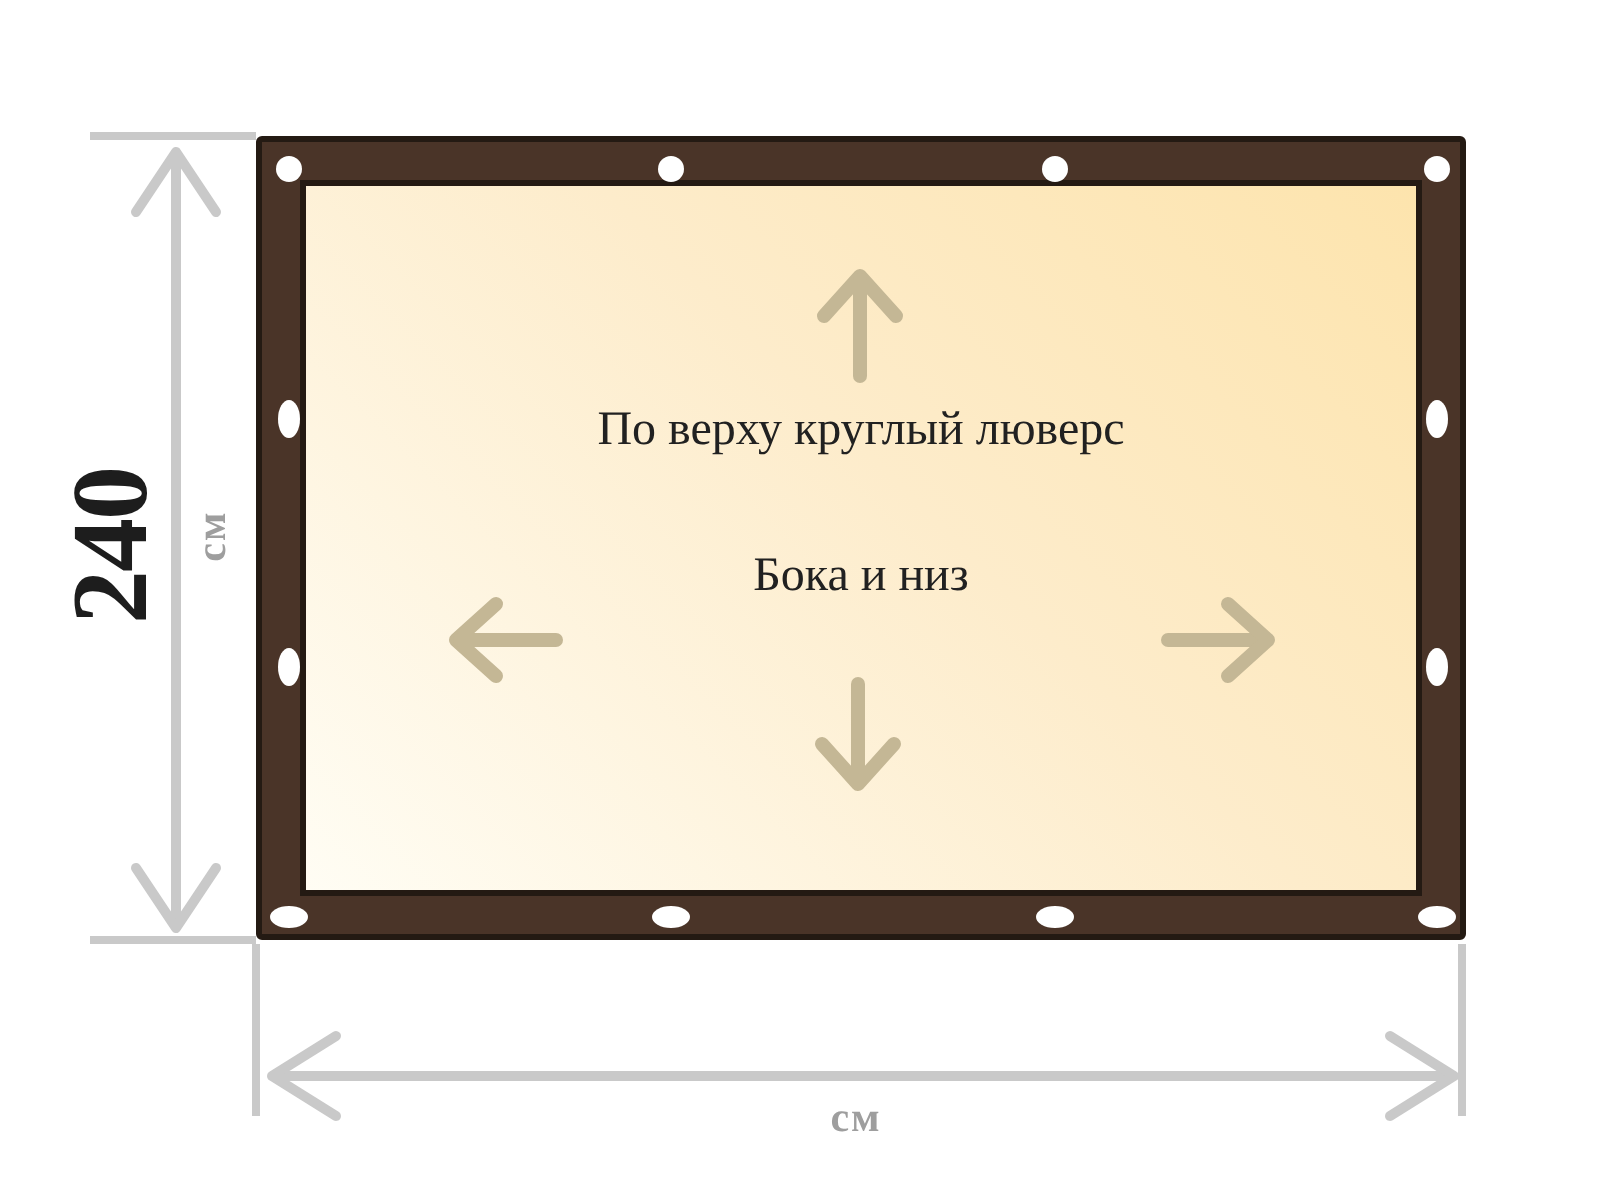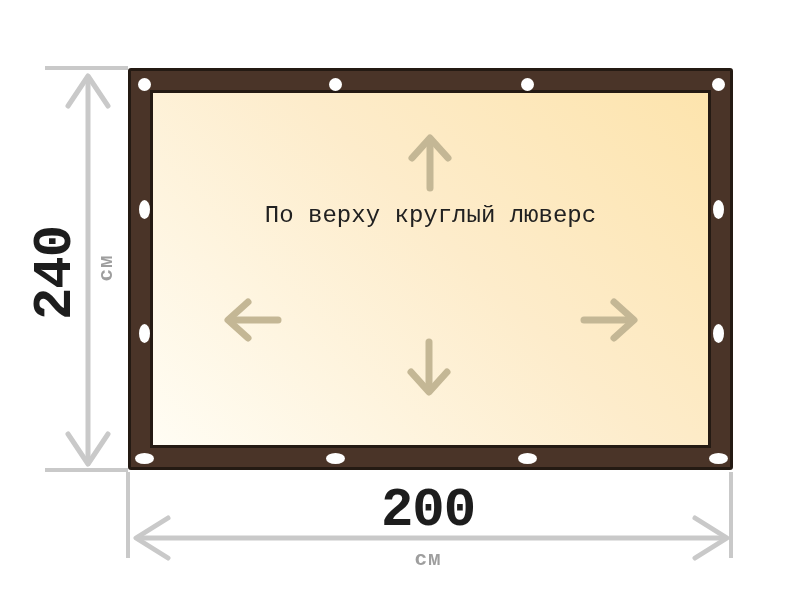--- a/index.html
+++ b/index.html
@@ -3,21 +3,21 @@
 <meta charset="utf-8">
 <style>
   * { margin: 0; padding: 0; box-sizing: border-box; }
   html, body { background: #ffffff; }
   .scene {
     position: relative;
     width: 740px;
     height: 600px;
     background: #ffffff;
     overflow: hidden;
-    font-family: Liberation Mono, monospace;
+    font-family: Liberation Serif, serif;
   }
 
   
   .frame {
     position: absolute;
     left: 128px; top: 68px;
     width: 605px; height: 402px;
     background: #4a3428;
     border: 3px solid #241a13;
     border-radius: 3px;
@@ -117,20 +117,21 @@
   </svg>
   <svg class="dir-arrow" style="left:578px; top:294px;" width="62" height="52" viewBox="0 0 62 52">
     <g fill="none" stroke="#c4b795" stroke-width="7" stroke-linecap="round" stroke-linejoin="round">
       <line x1="6" y1="26" x2="54" y2="26"></line>
       <polyline points="36,8 56,26 36,44"></polyline>
     </g>
   </svg>
 
   <div class="note note-top">По верху круглый люверс</div>
   <div class="note note-mid">
+    <span style="display:block">Бока и низ</span>
   </div>
 
   <div class="tick" style="left:45px; top:66px;  width:83px; height:4px;"></div>
   <div class="tick" style="left:45px; top:468px; width:83px; height:4px;"></div>
   <svg class="dim-arrow" style="left:64px; top:70px;" width="48" height="400" viewBox="0 0 48 400">
     <g fill="none" stroke="#c9c9c9" stroke-width="5" stroke-linecap="round" stroke-linejoin="round">
       <line x1="24" y1="12" x2="24" y2="388"></line>
       <polyline points="4,36 24,6 44,36"></polyline>
       <polyline points="4,364 24,394 44,364"></polyline>
     </g>
@@ -140,16 +141,15 @@
 
   <div class="tick" style="left:126px; top:472px; width:4px; height:86px;"></div>
   <div class="tick" style="left:729px; top:472px; width:4px; height:86px;"></div>
   <svg class="dim-arrow" style="left:130px; top:514px;" width="603" height="48" viewBox="0 0 603 48">
     <g fill="none" stroke="#c9c9c9" stroke-width="5" stroke-linecap="round" stroke-linejoin="round">
       <line x1="12" y1="24" x2="591" y2="24"></line>
       <polyline points="38,4 6,24 38,44"></polyline>
       <polyline points="565,4 597,24 565,44"></polyline>
     </g>
   </svg>
-  <div class="dim-value center-xy" style="left:428px; top:510px;">200</div>
   <div class="dim-unit center-xy" style="left:428px; top:559px;">см</div>
 
 </div>
 
 </body></html>

